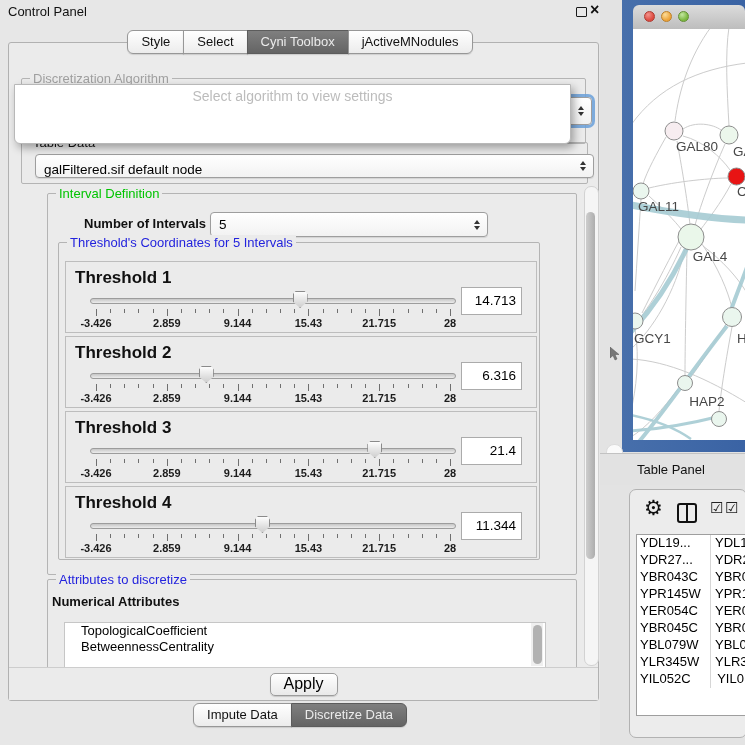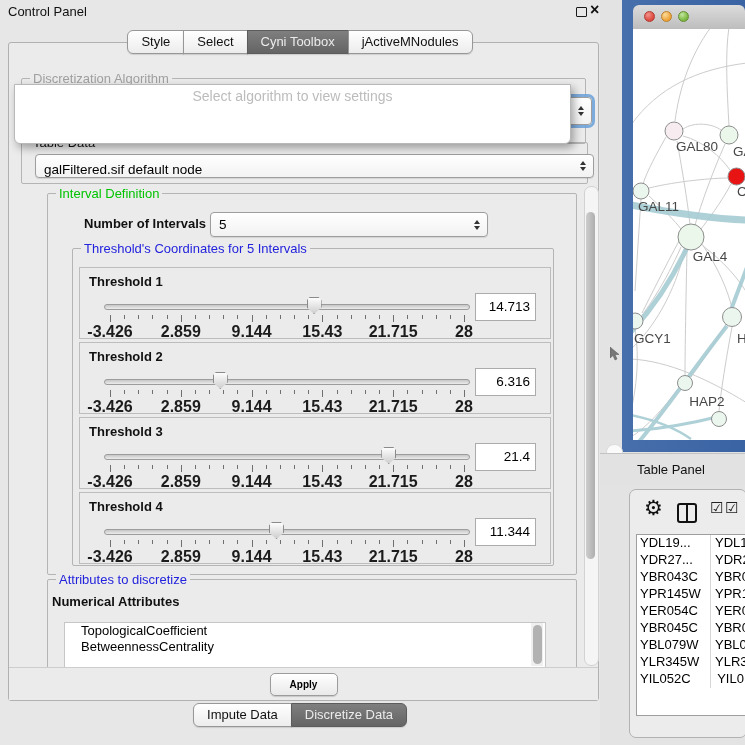--- a/index.html
+++ b/index.html
@@ -33,47 +33,47 @@
   .spin i.dn{border-top:4.5px solid #333;}
   .focus-ring{box-shadow:0 0 0 3px rgba(106,160,217,.85);}
   
   .popup{position:absolute;left:5px;top:41px;width:555px;height:58px;background:#fff;border:1px solid #b8b8b8;
     border-radius:0 0 6px 6px;box-shadow:3px 4px 9px rgba(0,0,0,.33);z-index:40;}
   .popup .ph{text-align:center;color:#bcbcbc;font-size:14px;margin-top:3px;height:17px;}
   .popup .opt{font-size:14px;height:18px;line-height:18px;padding-left:2px;color:#000;white-space:nowrap;}
   .popup .opt.bold{font-weight:bold;}
   
   .thr-box{position:absolute;left:6px;width:470px;height:70px;border:1px solid #bdbdbd;background:#ebebeb;}
-  .thr-label{position:absolute;left:9px;top:6px;font-size:13px;font-weight:bold;color:#111;}
+  .thr-label{position:absolute;left:9px;top:6px;font-size:17px;font-weight:bold;color:#111;}
   .slider{position:absolute;left:24px;top:28px;width:366px;height:40px;}
   .track{position:absolute;left:0;right:0;top:8px;height:4px;border:1px solid #9c9c9c;border-radius:3px;
     background:linear-gradient(#c6c6c6,#ececec);}
   .thumb{position:absolute;top:1px;width:15px;height:17px;background:linear-gradient(#fdfdfd,#cfcfcf);
     border:1px solid #8a8a8a;box-sizing:border-box;
     clip-path:polygon(50% 100%,0 62%,0 20%,20% 0,80% 0,100% 20%,100% 62%);}
   .ticks{position:absolute;left:6px;right:6px;top:19px;height:8px;}
   .tick{position:absolute;top:0;width:1px;height:4px;background:#6f6f6f;}
   .tick.major{height:7px;}
   .tick-labels{position:absolute;left:6px;right:6px;top:27px;height:12px;}
-  .tick-labels span{position:absolute;transform:translateX(-50%);font-size:16px;font-weight:bold;color:#1c1c1c;white-space:nowrap;}
+  .tick-labels span{position:absolute;transform:translateX(-50%);font-size:11px;font-weight:bold;color:#1c1c1c;white-space:nowrap;}
   .value-box{position:absolute;right:14px;top:25px;width:54px;height:26px;background:#fff;border:1px solid #ababab;
     font-size:13.5px;text-align:right;line-height:26px;padding-right:5px;color:#000;}
   
   .subhdr{position:absolute;left:4px;top:14px;font-size:13px;font-weight:bold;color:#111;}
   .attr-list{position:absolute;left:16px;top:42px;width:480px;height:45px;background:#fff;border:1px solid #c6c6c6;overflow:hidden;}
   .attr-item{font-size:13px;height:16px;line-height:16px;padding-left:16px;color:#000;white-space:nowrap;}
   .alist-sb{position:absolute;right:1px;top:1px;bottom:1px;width:12px;background:#efefef;}
   .alist-thumb{position:absolute;left:1.5px;top:2px;bottom:2px;width:9px;background:#b2b2b2;border-radius:5px;}
   
   .vscroll{position:absolute;left:575px;top:143px;width:13px;height:478px;background:#f5f5f5;border:1px solid #d2d2d2;border-radius:7px;}
   .vthumb{position:absolute;left:1px;top:25px;width:9px;height:347px;background:linear-gradient(90deg,#cdcdcd,#aeaeae);border-radius:5px;}
   .apply-bar{position:absolute;left:0;right:0;bottom:0;height:32px;border-top:1px solid #cdcdcd;background:#ebebeb;
     display:flex;justify-content:center;align-items:center;z-index:20;}
   .apply-btn{width:68px;height:23px;border:1px solid #9c9c9c;border-radius:5px;background:linear-gradient(#ffffff,#e9e9e9);
-    font-size:10px;font-family:"Liberation Sans",sans-serif;color:#000;box-shadow:0 1px 1px rgba(0,0,0,.15);font-weight:bold;}
+    font-size:16px;font-family:"Liberation Sans",sans-serif;color:#000;box-shadow:0 1px 1px rgba(0,0,0,.15);}
   
   .right-bg{position:absolute;left:600px;top:0;width:145px;height:745px;background:#e3e3e3;}
   .net-window{position:absolute;left:622px;top:0;width:123px;height:452px;background:linear-gradient(90deg,#476fab,#3a63a4);}
   .mac-titlebar{position:absolute;left:633px;top:5px;width:112px;height:24px;border-radius:6px 6px 0 0;
     background:linear-gradient(#dcdcdc,#bdbdbd);border-bottom:1px solid #999;}
   .light{position:absolute;top:11px;width:9px;height:9px;border-radius:50%;}
   .light.red{left:644px;background:radial-gradient(circle at 35% 30%,#f3938c,#dd4b41 65%);border:1px solid #ad3a31;}
   .light.yellow{left:661px;background:radial-gradient(circle at 35% 30%,#fbdc9a,#eda43a 65%);border:1px solid #bb7f29;}
   .light.green{left:678px;background:radial-gradient(circle at 35% 30%,#c3e6a0,#7cb841 65%);border:1px solid #628f33;}
   .net-canvas{position:absolute;left:633px;top:29px;width:112px;height:411px;background:#fff;overflow:hidden;}
@@ -151,21 +151,21 @@
       <span class="gtitle green">Interval Definition</span>
       <div style="position:absolute;left:36px;top:22px;font-size:13px;font-weight:bold;color:#111;">Number of Intervals</div>
       <div class="combo" style="left:162px;top:18px;width:268px;height:23px;">
         <span>5</span>
         <span class="spin">
             <i class="up"></i>
             <i class="dn"></i>
           </span>
       </div>
 
-      <div class="group" style="left:10px;top:54px;width:480px;height:316px;margin-left:14px;">
+      <div class="group" style="left:10px;top:48px;width:480px;height:316px;">
         <span class="gtitle blue">Threshold's Coordinates for 5 Intervals</span>
         <div>
             <div class="thr-box" style="top: 18px;">
               <div class="thr-label">Threshold 1</div>
               <div class="slider">
                 <div class="track"></div>
                 <div class="thumb" style="left: calc(57.7197% - 8.65796px);"></div>
                 <div class="ticks">
                   <div class="tick major" style="left: 0%;"></div>
                   <div class="tick" style="left: 4%;"></div>

